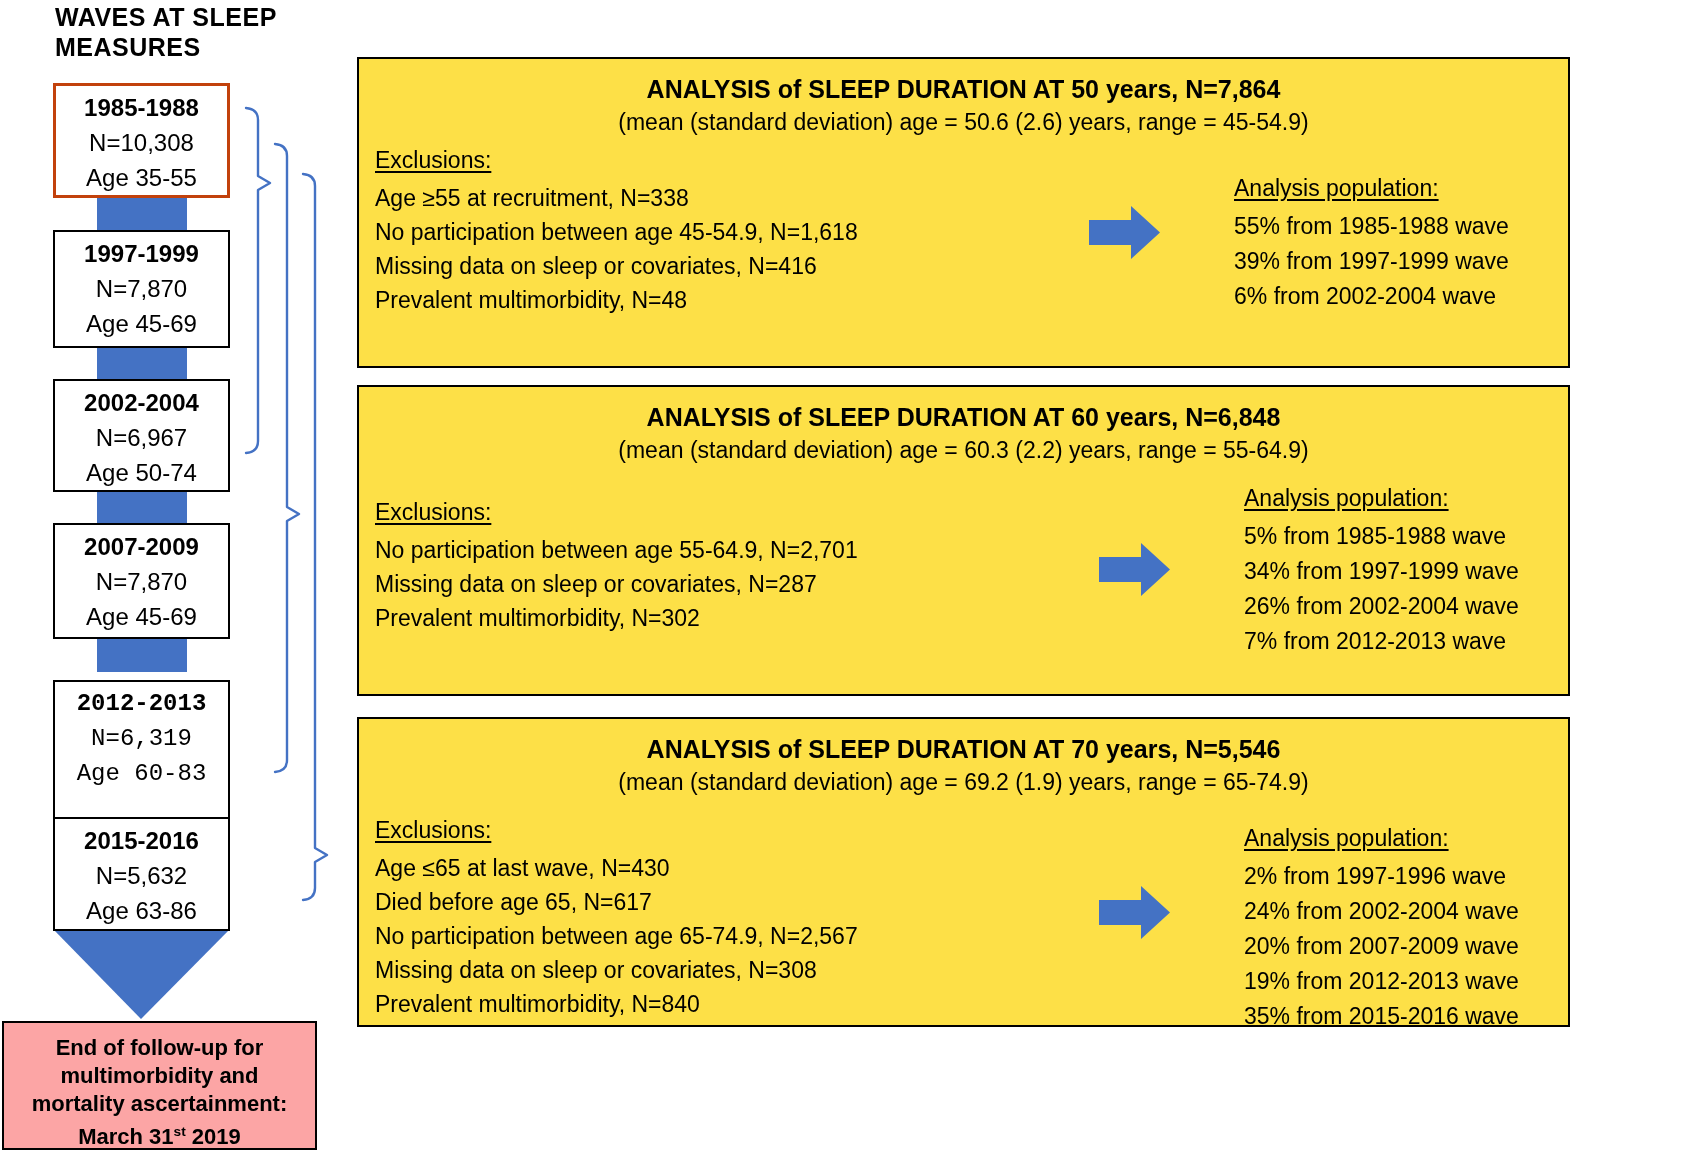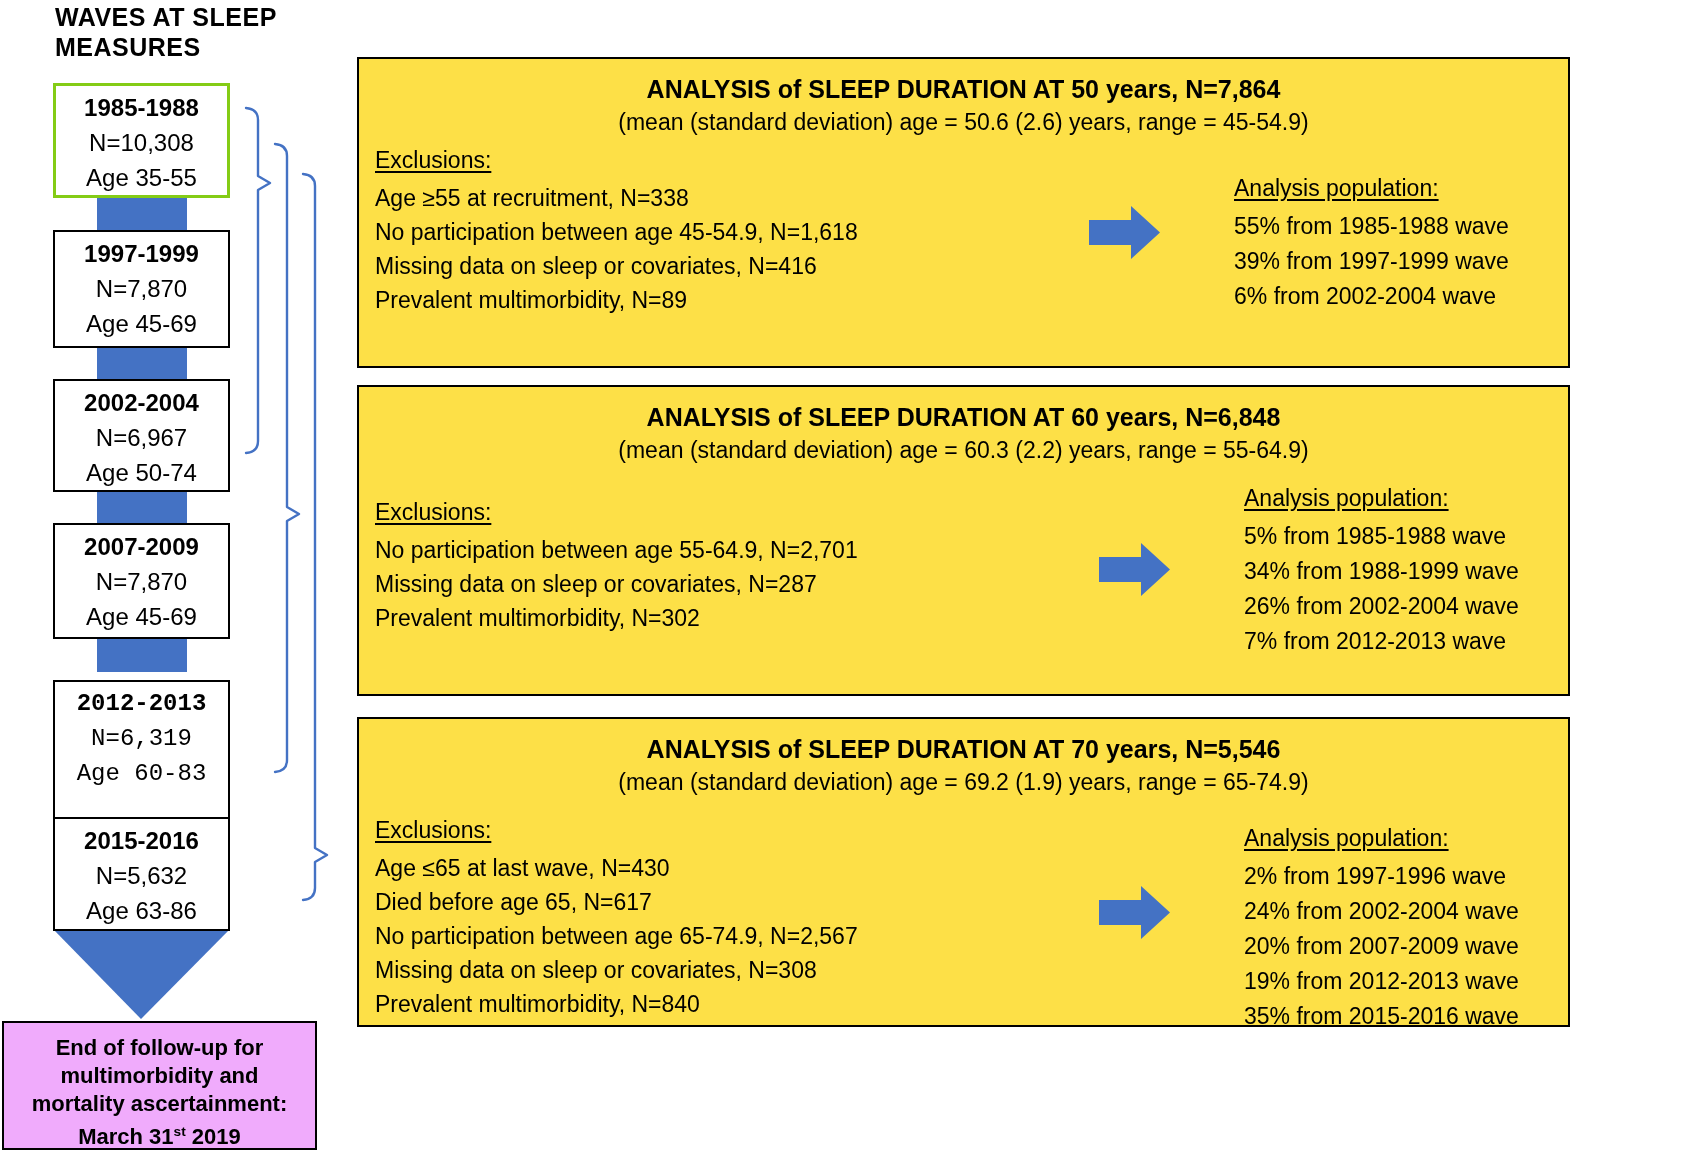--- a/index.html
+++ b/index.html
@@ -4,27 +4,27 @@
 <style>
   html,body{margin:0;padding:0;background:#fff;}
   #canvas{
     position:relative;width:1682px;height:1152px;background:#ffffff;
     font-family:"Liberation Sans", sans-serif;color:#000;overflow:hidden;
   }
   .waves-title{position:absolute;left:55px;top:2px;width:270px;
     font-size:25px;font-weight:bold;line-height:30px;letter-spacing:.5px;}
   .wave-box{position:absolute;left:53px;width:177px;background:#fff;
     border:2.5px solid #000;box-sizing:border-box;text-align:center;z-index:2;padding-top:4px;}
-  .wave-box.first{border:3px solid #84cc16;}
+  .wave-box.first{border:3px solid #c2410c;}
   .wave-years{font-weight:bold;font-size:24px;line-height:35px;}
   .wave-line{font-size:24px;line-height:35px;}
   .connector{position:absolute;left:97px;width:90px;background:#4472C4;z-index:1;}
   .down-triangle{position:absolute;left:53px;top:929px;width:0;height:0;z-index:1;
     border-left:88px solid transparent;border-right:89px solid transparent;border-top:90px solid #4472C4;}
-  .end-box{position:absolute;left:2px;top:1021px;width:315px;height:129px;background:#f0abfc;
+  .end-box{position:absolute;left:2px;top:1021px;width:315px;height:129px;background:#fca5a5;
     border:2.5px solid #000;box-sizing:border-box;text-align:center;
     font-weight:bold;font-size:22px;line-height:28px;padding-top:11px;z-index:2;}
   sup{font-size:0.62em;}
   .analysis-box{position:absolute;left:357px;width:1213px;background:#fde047;
     border:2.5px solid #000;box-sizing:border-box;z-index:2;}
   .a-title{position:absolute;top:16px;left:0;width:100%;text-align:center;
     font-size:25px;font-weight:bold;}
   .a-sub{position:absolute;top:50px;left:0;width:100%;text-align:center;font-size:23px;}
   .block{position:absolute;}
   .label-underline{font-size:23px;line-height:34px;text-decoration:underline;
@@ -94,21 +94,21 @@
 
   <div class="analysis-box" style="top:57px;height:311px;">
     <div class="a-title">ANALYSIS of SLEEP DURATION AT 50 years, N=7,864</div>
     <div class="a-sub">(mean (standard deviation) age = 50.6 (2.6) years, range = 45-54.9)</div>
 
     <div class="block" style="left:16px;top:84px;">
       <div class="label-underline">Exclusions:</div>
       <div class="line">Age ≥55 at recruitment, N=338</div>
       <div class="line">No participation between age 45-54.9, N=1,618</div>
       <div class="line">Missing data on sleep or covariates, N=416</div>
-      <div class="line">Prevalent multimorbidity, N=89</div>
+      <div class="line">Prevalent multimorbidity, N=48</div>
     </div>
 
     <svg class="arrow-svg" style="left:730px;top:146px;" width="72" height="55" viewBox="0 0 72 55">
       <polygon points="0,15 42,15 42,1 71,27.5 42,54 42,40 0,40" fill="#4472C4"></polygon>
     </svg>
 
     <div class="block pop" style="left:875px;top:112px;">
       <div class="label-underline">Analysis population:</div>
       <div class="line">55% from 1985-1988 wave</div>
       <div class="line">39% from 1997-1999 wave</div>
@@ -127,21 +127,21 @@
       <div class="line">Prevalent multimorbidity, N=302</div>
     </div>
 
     <svg class="arrow-svg" style="left:740px;top:155px;" width="72" height="55" viewBox="0 0 72 55">
       <polygon points="0,15 42,15 42,1 71,27.5 42,54 42,40 0,40" fill="#4472C4"></polygon>
     </svg>
 
     <div class="block pop" style="left:885px;top:94px;">
       <div class="label-underline">Analysis population:</div>
       <div class="line">5% from 1985-1988 wave</div>
-      <div class="line">34% from 1988-1999 wave</div>
+      <div class="line">34% from 1997-1999 wave</div>
       <div class="line">26% from 2002-2004 wave</div>
       <div class="line">7% from 2012-2013 wave</div>
     </div>
   </div>
 
   <div class="analysis-box" style="top:717px;height:310px;">
     <div class="a-title">ANALYSIS of SLEEP DURATION AT 70 years, N=5,546</div>
     <div class="a-sub">(mean (standard deviation) age = 69.2 (1.9) years, range = 65-74.9)</div>
 
     <div class="block" style="left:16px;top:94px;">

